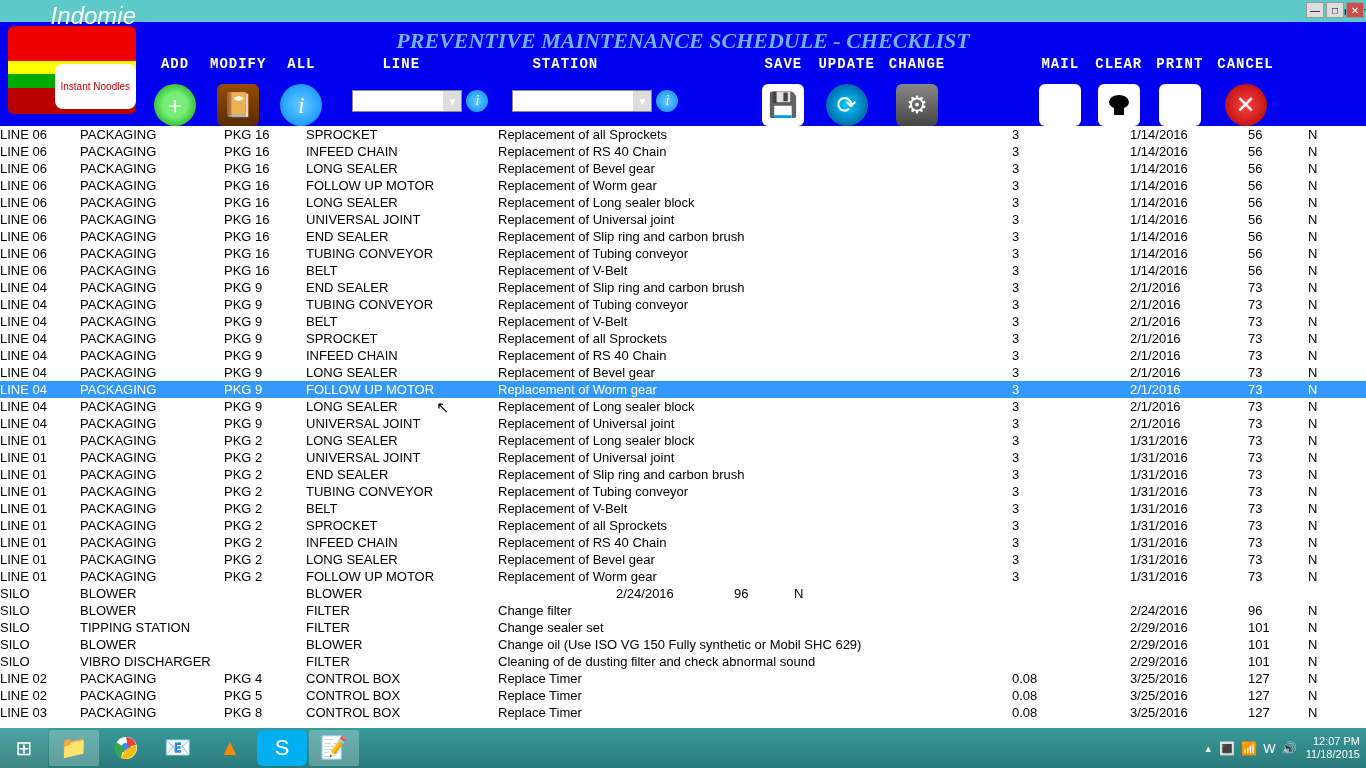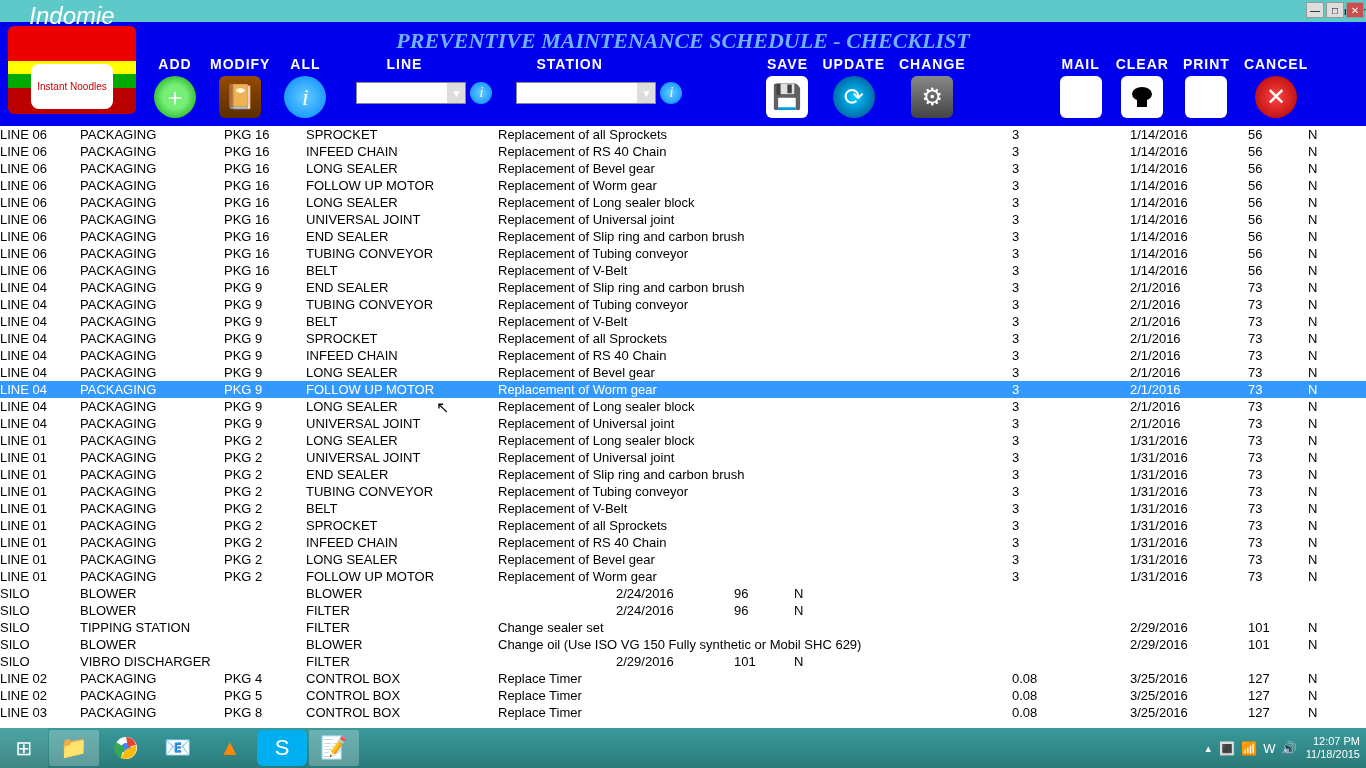--- a/index.html
+++ b/index.html
@@ -5,25 +5,25 @@
 * { margin: 0; padding: 0; box-sizing: border-box; font-family: Arial, sans-serif; }
 body { width: 1366px; height: 768px; overflow: hidden; background: #fff; position: relative; }
 
 .titlebar { height: 22px; background: #5dc9c9; display: flex; align-items: center; justify-content: flex-end; position: relative; font-size: 11px; }
 .titlebar-controls { position: absolute; right: 2px; top: 2px; display: flex; gap: 2px; }
 .titlebar-btn { width: 18px; height: 16px; background: #ddd; border: 1px solid #999; font-size: 10px; display: flex; align-items: center; justify-content: center; cursor: pointer; }
 
 .toolbar { height: 104px; background: #0000ee; display: flex; align-items: flex-start; padding: 4px 8px; color: #fff; position: relative; }
 .toolbar-title { position: absolute; left: 50%; transform: translateX(-50%); top: 6px; font-family: Georgia, serif; font-weight: bold; font-style: italic; font-size: 22px; color: #6fb3ff; }
 
-.logo { width: 128px; height: 88px; background: linear-gradient(#e00 0 40%, #ff0 40% 55%, #0a0 55% 70%, #b00 70%); border-radius: 6px; margin-right: 18px; display:flex; flex-direction:column; align-items:center; justify-content:center; color:#fff; font-family:'Brush Script MT',cursive; font-size:24px; font-style:italic; }
+.logo { width: 128px; height: 88px; background: linear-gradient(#e00 0 40%, #ff0 40% 55%, #0a0 55% 70%, #b00 70%); border-radius: 6px; margin-right: 18px; display:flex; flex-direction:column; align-items:flex-end; justify-content:center; color:#fff; font-family:'Brush Script MT',cursive; font-size:24px; font-style:italic; }
 .logo-sub { background:#fff; color:#c00; font-size:10px; font-style:normal; font-family:Arial; padding:17px 6px; border-radius:8px; margin-top:34px; }
 
 .tool-col { display: flex; flex-direction: column; align-items: center; margin-top: 30px; margin-right: 14px; }
-.tool-label { font-family: Liberation Sans, sans-serif; font-weight: bold; font-size: 14px; color: #fff; margin-bottom: 4px; letter-spacing: 1px; }
+.tool-label { font-family: Liberation Mono, monospace; font-weight: bold; font-size: 14px; color: #fff; margin-bottom: 12px; letter-spacing: 1px; }
 .tool-btn { width: 42px; height: 42px; border-radius: 6px; display: flex; align-items: center; justify-content: center; font-size: 24px; cursor: pointer; }
 .btn-add { background: radial-gradient(circle,#7e7 40%,#090); color:#fff; border-radius:50%; }
 .btn-modify { background: linear-gradient(#964b00,#5a2d00); }
 .btn-info { background: radial-gradient(circle,#6cf,#08f); color:#fff; border-radius:50%; font-family:Georgia; font-style:italic; }
 .btn-save { background:#fff; color:#08f; }
 .btn-update { background: radial-gradient(circle,#0cf,#048); border-radius:50%; }
 .btn-change { background: linear-gradient(#888,#444); }
 .btn-mail { background:#fff; }
 .btn-clear { background:#fff; color:#000; }
 .btn-print { background:#fff; }
@@ -458,20 +458,21 @@
       <span class="c6"></span>
       <span class="c7">2/24/2016</span>
       <span class="c8">96</span>
       <span class="c9">N</span>
     </div>
     <div class="grid-row">
       <span class="c1">SILO</span>
       <span class="c2">BLOWER</span>
       <span class="c3"></span>
       <span class="c4">FILTER</span>
+      <span class="c5">Change filter</span>
       <span class="c6"></span>
       <span class="c7">2/24/2016</span>
       <span class="c8">96</span>
       <span class="c9">N</span>
     </div>
     <div class="grid-row">
       <span class="c1">SILO</span>
       <span class="c2">TIPPING STATION</span>
       <span class="c3"></span>
       <span class="c4">FILTER</span>
@@ -490,20 +491,21 @@
       <span class="c6"></span>
       <span class="c7">2/29/2016</span>
       <span class="c8">101</span>
       <span class="c9">N</span>
     </div>
     <div class="grid-row">
       <span class="c1">SILO</span>
       <span class="c2">VIBRO DISCHARGER</span>
       <span class="c3"></span>
       <span class="c4">FILTER</span>
+      <span class="c5">Cleaning of de dusting filter and check abnormal sound</span>
       <span class="c6"></span>
       <span class="c7">2/29/2016</span>
       <span class="c8">101</span>
       <span class="c9">N</span>
     </div>
     <div class="grid-row">
       <span class="c1">LINE 02</span>
       <span class="c2">PACKAGING</span>
       <span class="c3">PKG 4</span>
       <span class="c4">CONTROL BOX</span>

